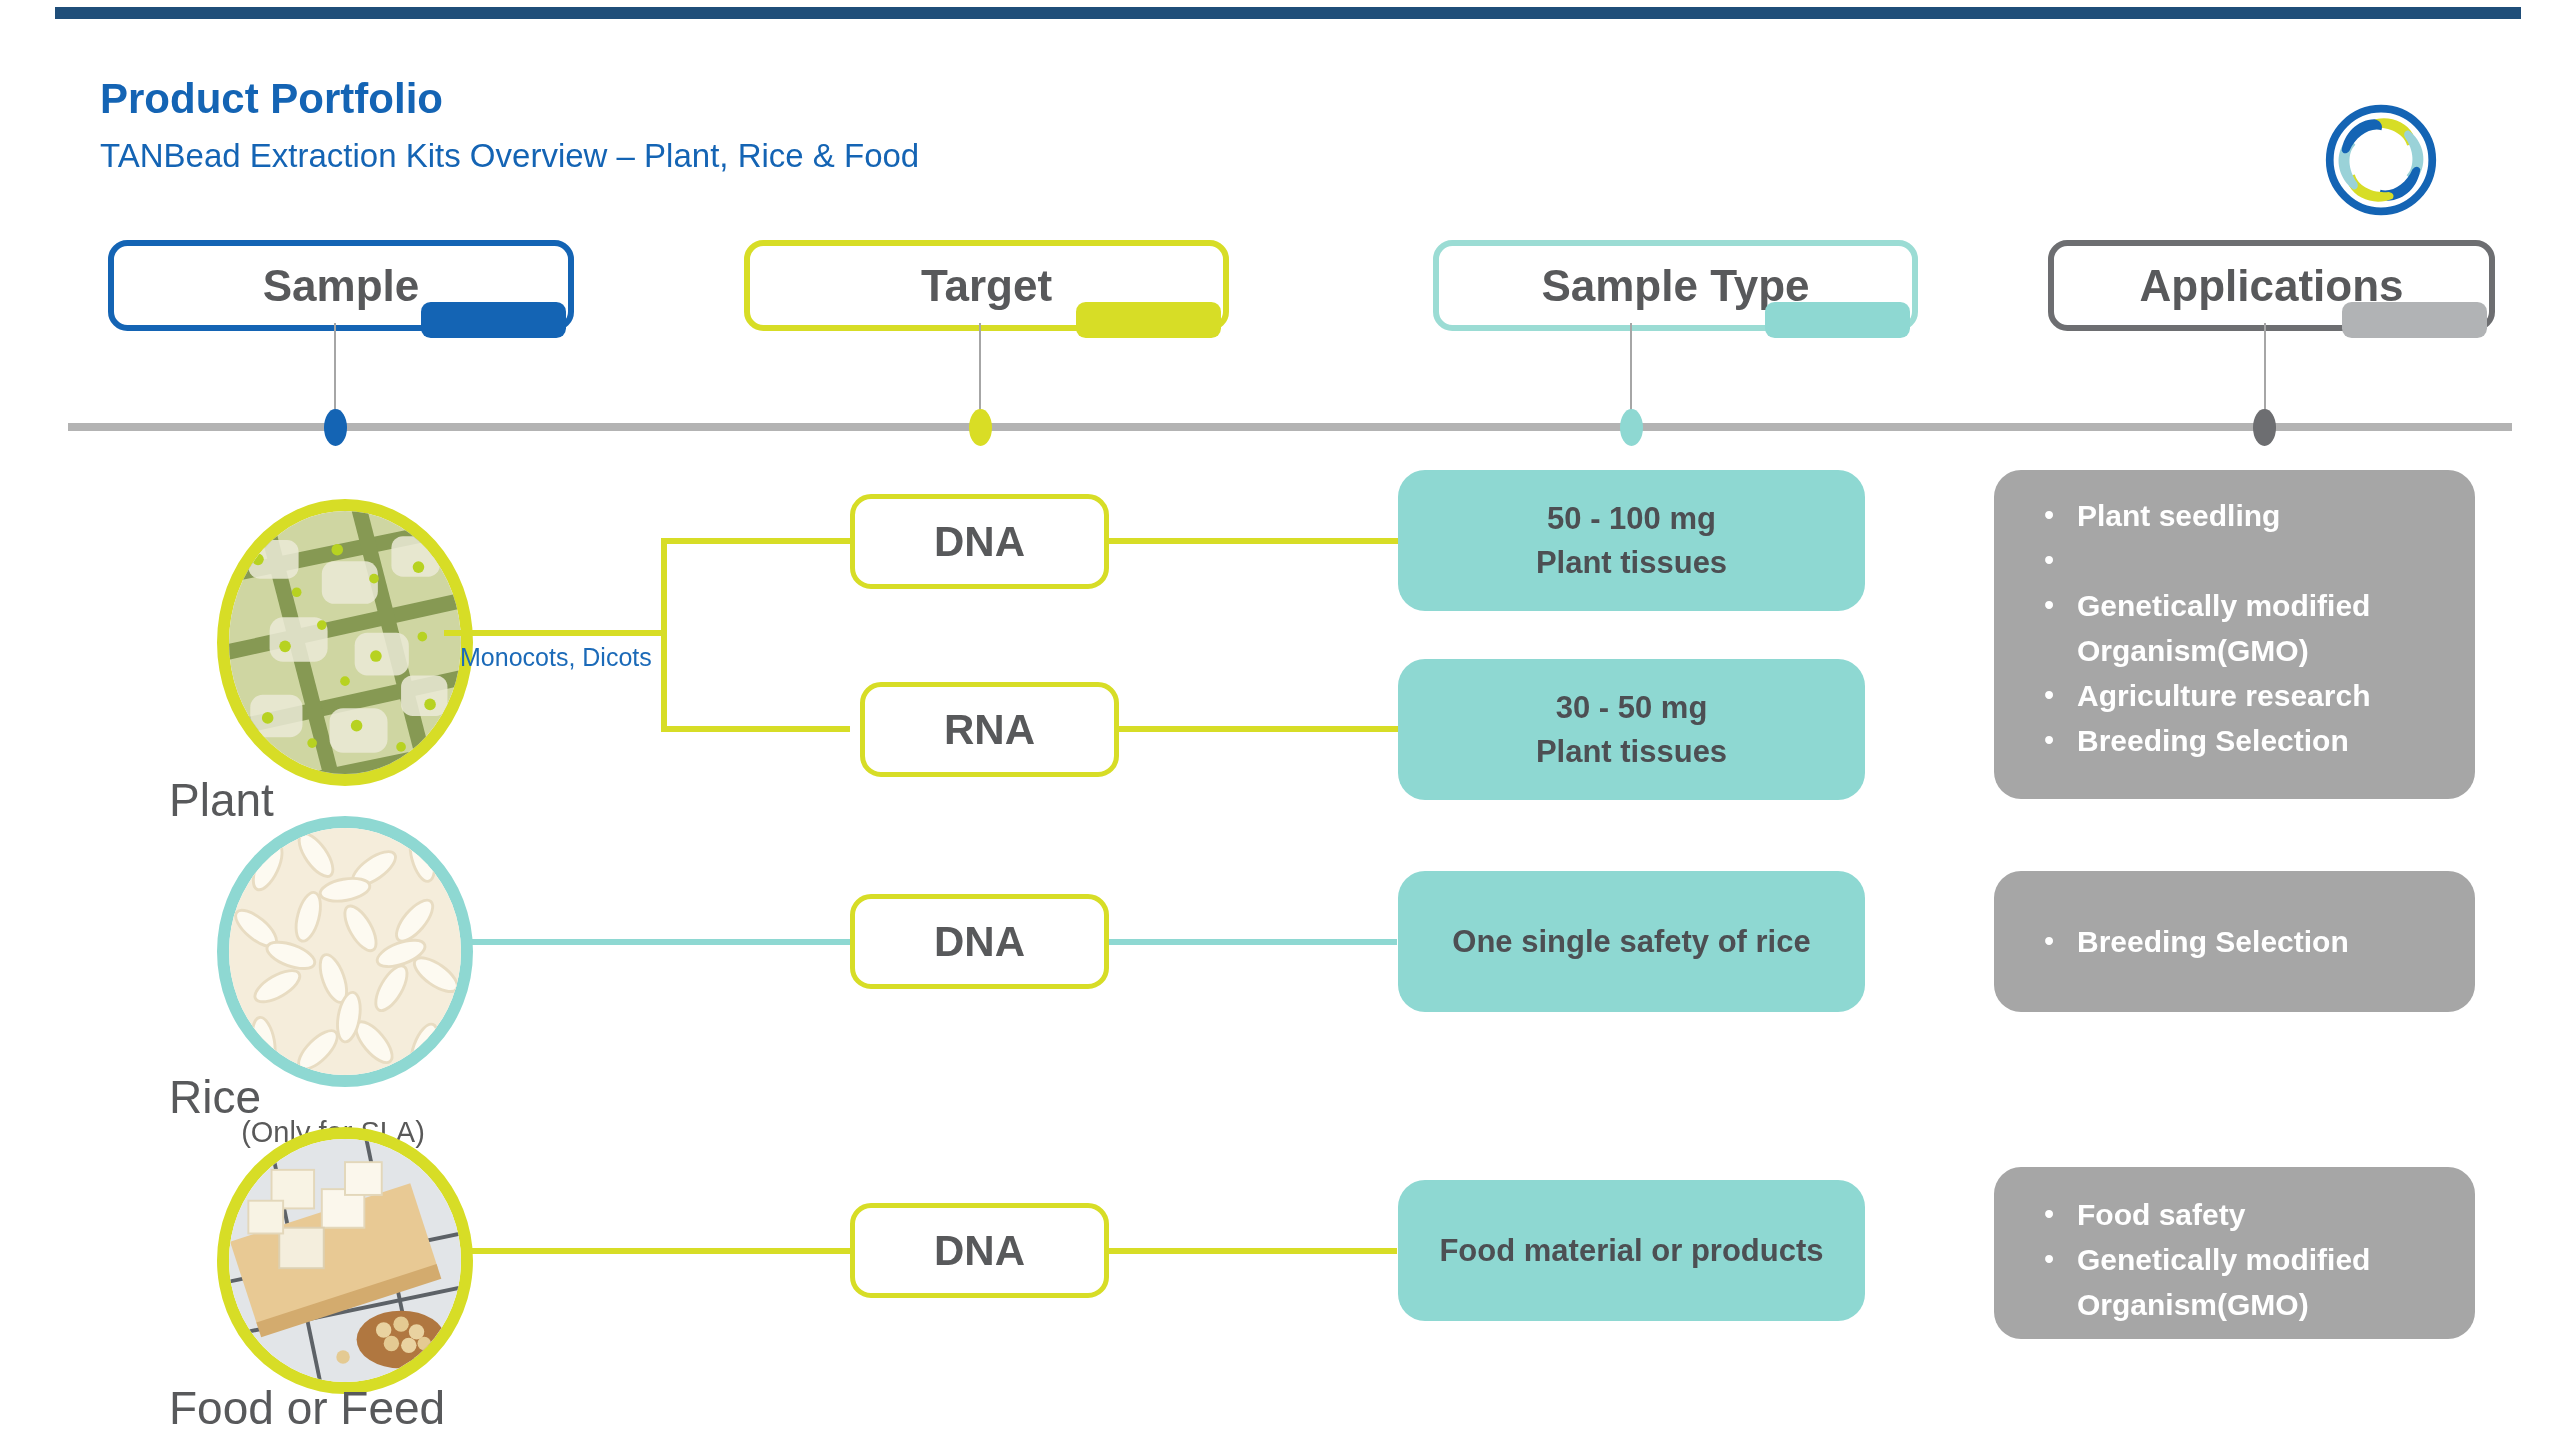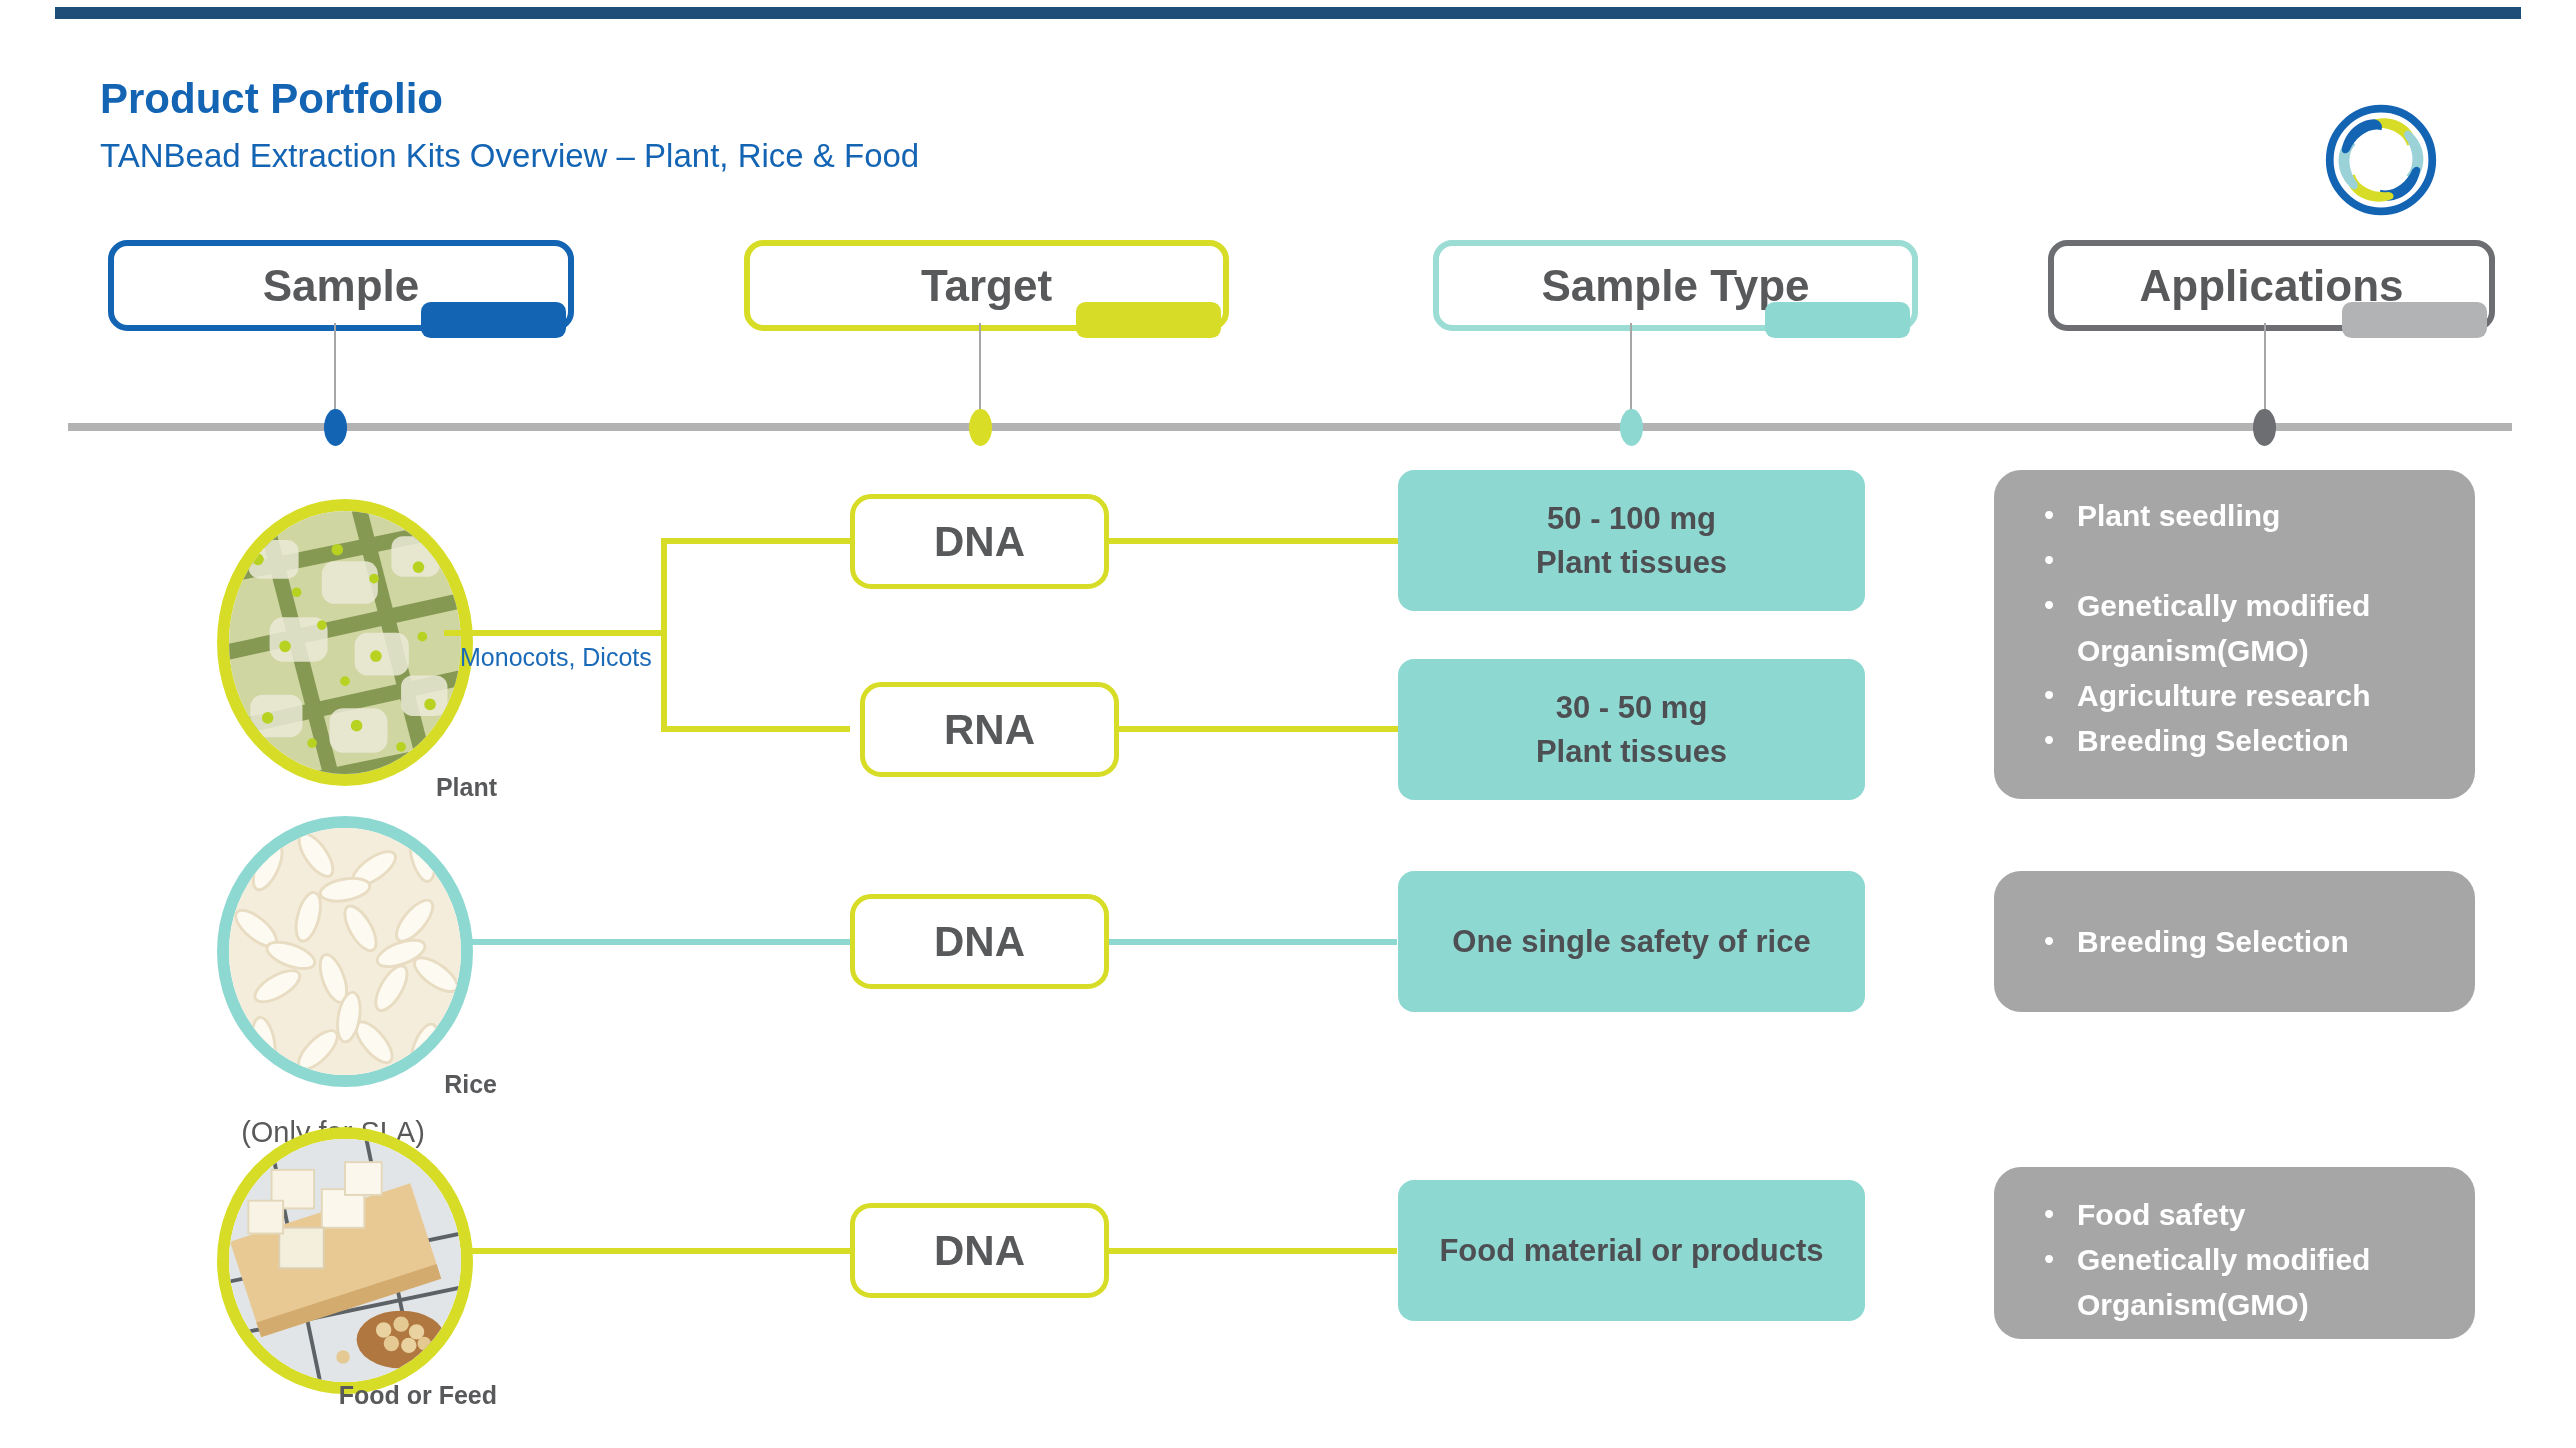--- a/index.html
+++ b/index.html
@@ -31,39 +31,39 @@
   .timeline{position:absolute;left:68px;top:423px;width:2444px;height:7.7px;background:#b3b3b3;}
   .dot{position:absolute;top:409px;width:23px;height:37px;border-radius:50%;}
 
   
   .circle{position:absolute;left:217px;border-radius:50%;overflow:hidden;background:#fff;}
   .circle svg{display:block;width:100%;height:100%;}
   .c-plant{top:499px;width:232px;height:263px;border:12.6px solid #d7dd26;}
   .c-rice{top:816px;width:232px;height:247px;border:12.6px solid #8ed8d2;}
   .c-food{top:1127px;width:232px;height:243px;border:12.6px solid #d7dd26;}
 
-  .row-label{position:absolute;left:169px;width:328px;text-align:right;
-             font-size:25px;font-weight:bold;color:#58595b;}
+  .row-label{position:absolute;left:169px;width:328px;text-align:left;
+             font-size:46px;font-weight:normal;color:#58595b;}
   .row-sublabel{position:absolute;left:169px;width:328px;text-align:center;
                 font-size:29px;color:#595959;}
   .note{position:absolute;left:460px;top:643px;font-size:25px;color:#1b6ab8;}
 
   
   .line{position:absolute;background:#d7dd26;}
   .line-teal{position:absolute;background:#8ed8d2;}
 
   
   .node{position:absolute;left:850px;width:259px;height:95px;background:#ffffff;
         border:5.8px solid #d7dd26;border-radius:21px;box-sizing:border-box;
         display:flex;align-items:center;justify-content:center;
         font-size:42px;font-weight:bold;color:#58595b;}
 
   
   .tealbox{position:absolute;left:1398px;width:467px;height:141px;background:#8ed8d2;
-           border-radius:16px;display:flex;flex-direction:column;align-items:center;
+           border-radius:27px;display:flex;flex-direction:column;align-items:center;
            justify-content:center;text-align:center;
            font-size:31px;font-weight:bold;color:#4d4f53;line-height:44px;}
 
   
   .graybox{position:absolute;left:1994px;width:481px;background:#a6a6a6;border-radius:27px;
            box-sizing:border-box;padding:23px 27px;color:#ffffff;}
   .graybox.center{display:flex;flex-direction:column;justify-content:center;}
   .brow{display:flex;align-items:flex-start;}
   .bdot{flex:0 0 56px;font-size:29px;line-height:45px;text-align:center;}
   .btxt{flex:1;font-size:30px;font-weight:bold;line-height:45px;}

